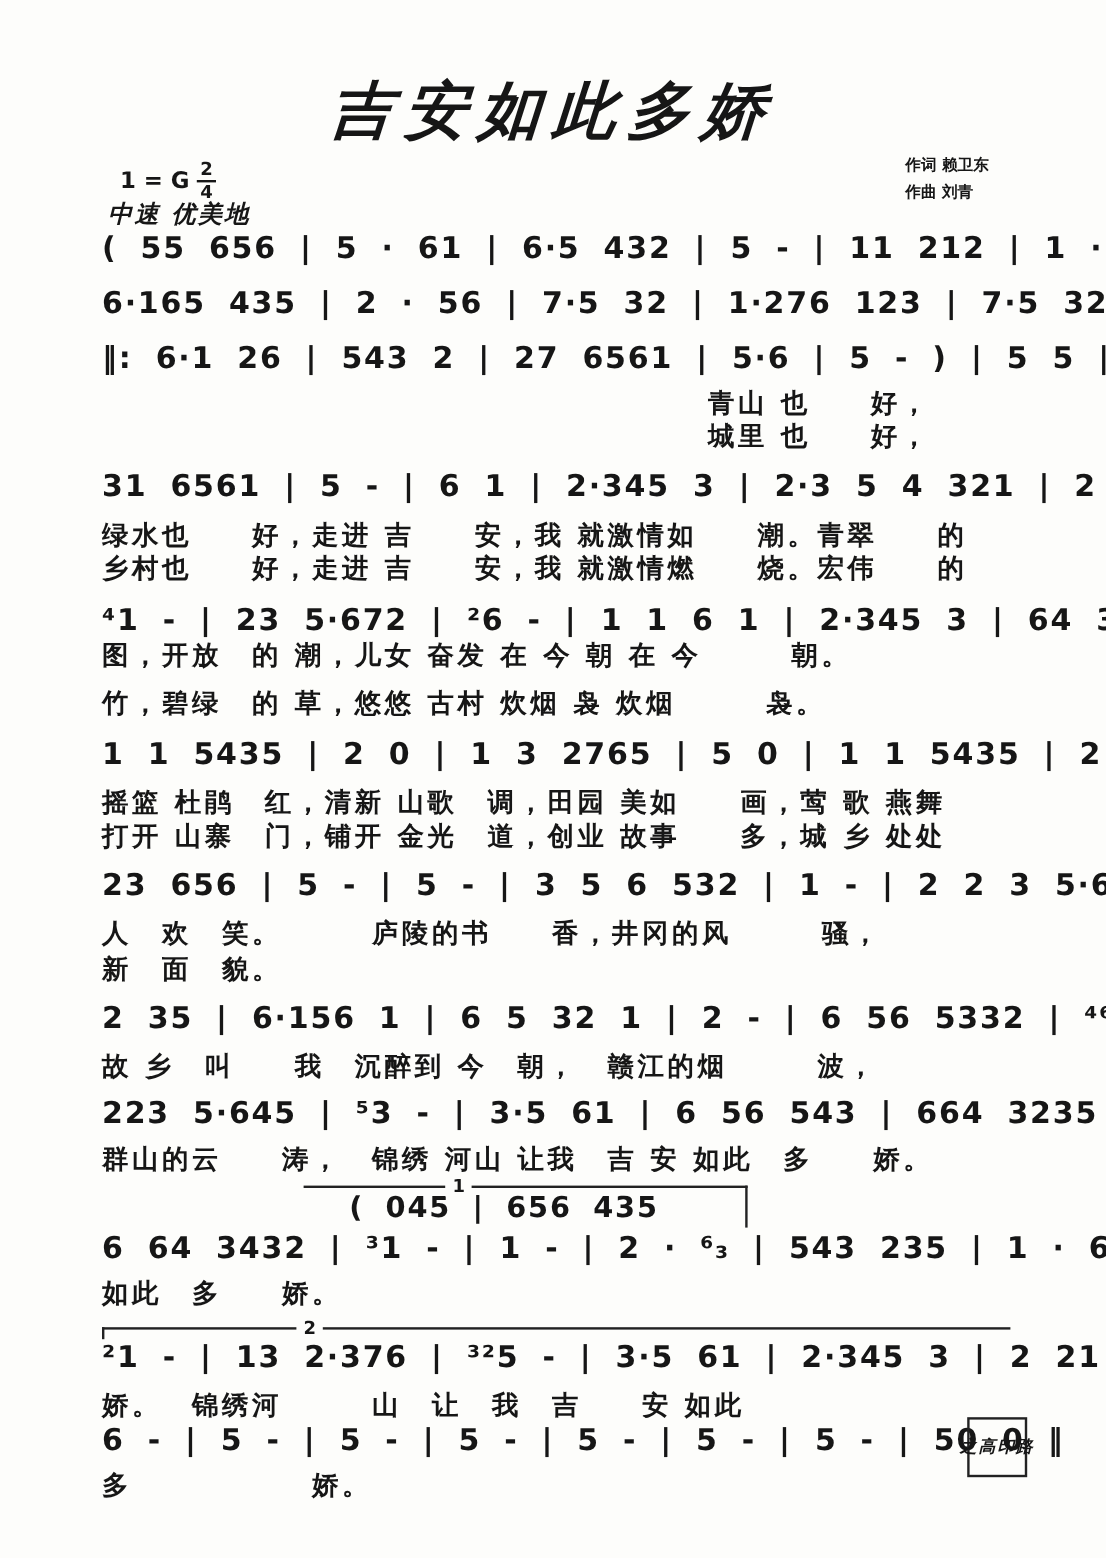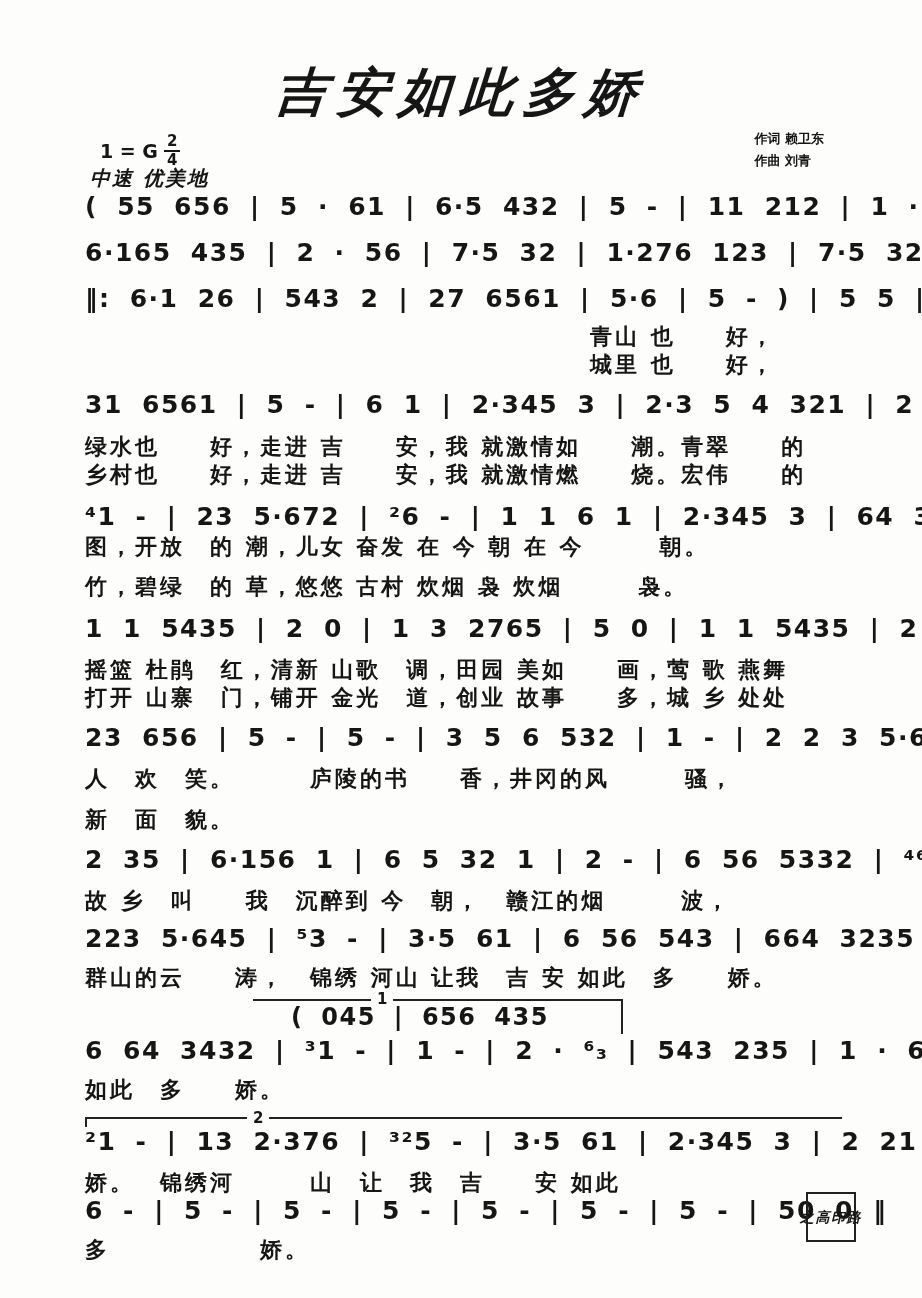--- a/index.html
+++ b/index.html
@@ -130,21 +130,21 @@
     <div class="lyric" style="margin-top:13px">竹，碧绿　的 草，悠悠 古村 炊烟 袅 炊烟　　　袅。</div>
 
     <div class="music" style="margin-top:14px">1 1 5435 | 2 0 | 1 3 2765 | 5 0 | 1 1 5435 | 2 0 | 3·5 61 |</div>
 
     <div class="lyric" style="margin-top:12px">摇篮 杜鹃　红，清新 山歌　调，田园 美如　　画，莺 歌 燕舞</div>
     <div class="lyric" style="margin-top:1px">打开 山寨　门，铺开 金光　道，创业 故事　　多，城 乡 处处</div>
 
     <div class="music" style="margin-top:12px">23 656 | 5 - | 5 - | 3 5 6 532 | 1 - | 2 2 3 5·645 | ⁵3 - |</div>
 
     <div class="lyric" style="margin-top:12px">人　欢　笑。　　　庐陵的书　　香，井冈的风　　　骚，</div>
-    <div class="lyric" style="margin-top:14px">新　面　貌。</div>
+    <div class="lyric" style="margin-top:3px">新　面　貌。</div>
 
     <div class="music" style="margin-top:12px">2 35 | 6·156 1 | 6 5 32 1 | 2 - | 6 56 5332 | ⁴⁶1 - |</div>
 
     <div class="lyric" style="margin-top:12px">故 乡　叫　　我　沉醉到 今　朝，　赣江的烟　　　波，</div>
 
     <div class="music" style="margin-top:10px">223 5·645 | ⁵3 - | 3·5 61 | 6 56 543 | 664 3235 | 2 - |</div>
 
     <div class="lyric" style="margin-top:10px">群山的云　　涛，　锦绣 河山 让我　吉 安 如此　多　　娇。</div>
 
     <div class="ending1" style="margin-top:8px">

